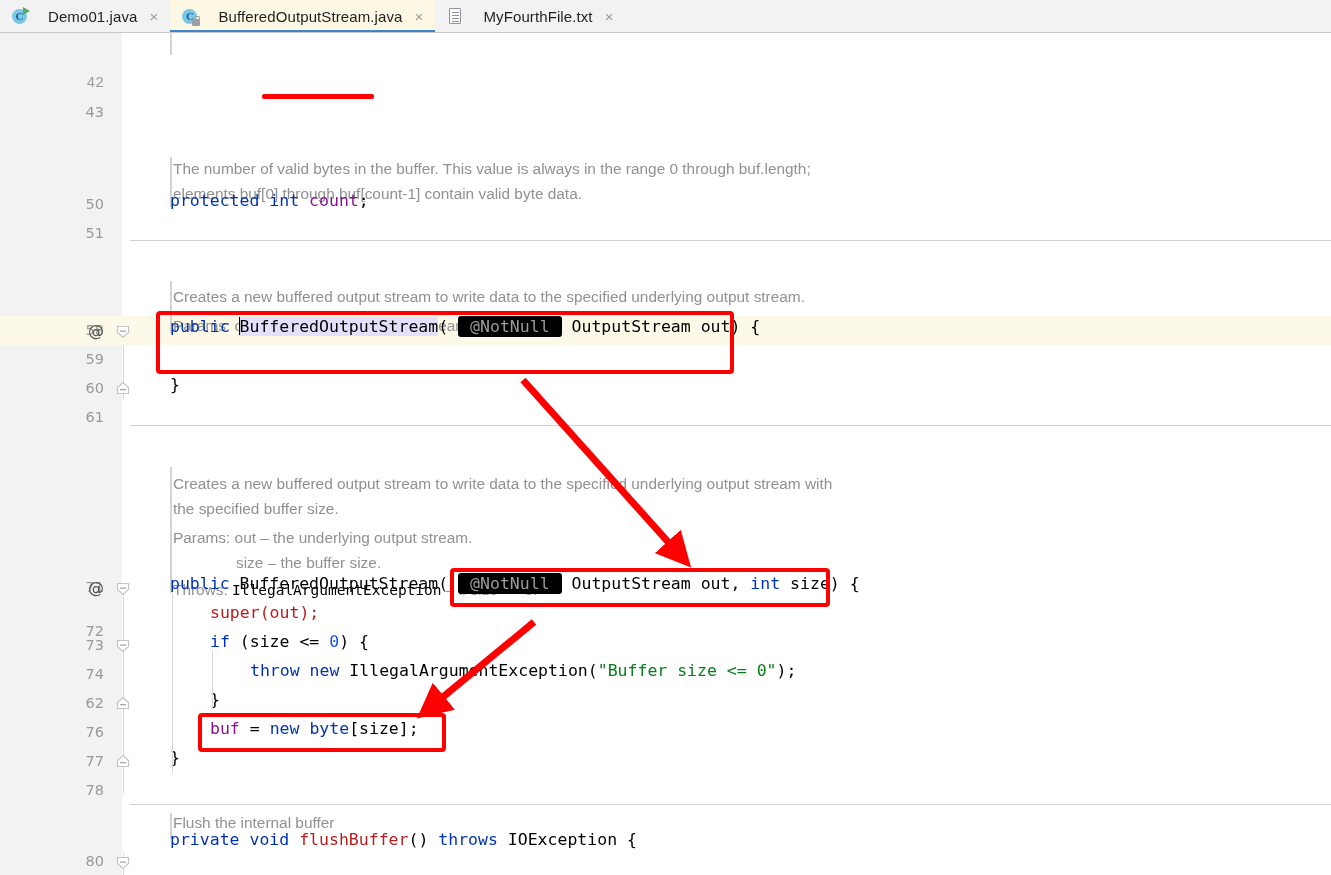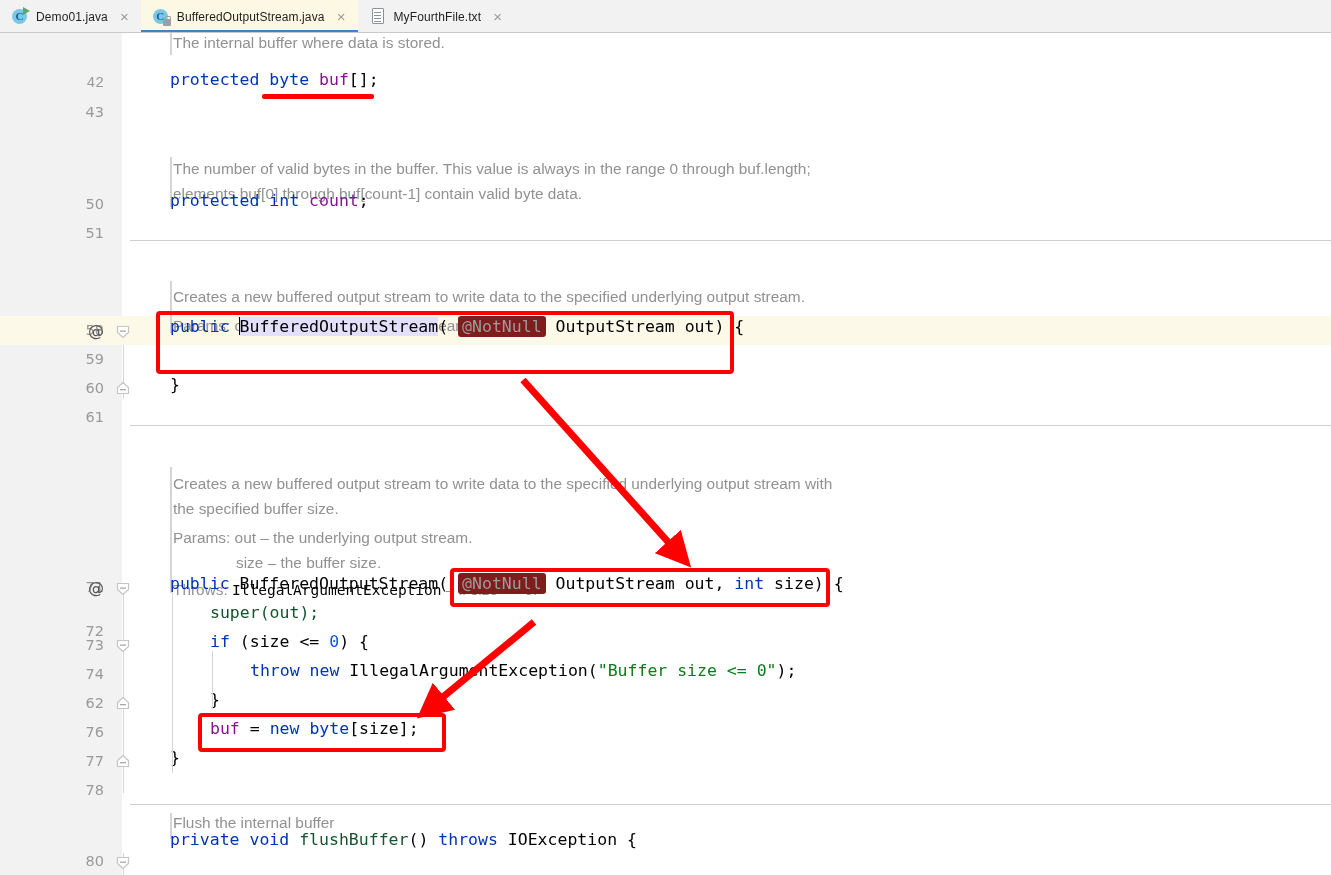--- a/index.html
+++ b/index.html
@@ -12,21 +12,21 @@
   .tabbar { position:absolute; left:0; top:0; width:1331px; height:33px;
             background:#f2f2f2; display:flex; align-items:stretch; }
   .tabbar-underline { position:absolute; left:0; top:32px; width:1331px; height:1px;
             background:#c9c9c9; }
   .tab { position:relative; display:flex; align-items:center; gap:7px;
          padding:0 9px 0 12px; height:33px; cursor:default;
          font-size:15px; color:#1f1f1f; white-space:nowrap; }
   .tab.active { background:#fdf8e3; }
   .tab.active::after { content:""; position:absolute; left:0; right:0; bottom:0;
          height:3px; background:#4083c9; }
-  .tab-label { font-size:12px; letter-spacing:0.1px; }
+  .tab-label { font-size:15px; letter-spacing:0.1px;margin-left:12px; }
   .tab-close { font-size:15px; color:#9a9a9a; width:15px; text-align:center;
                line-height:1; margin-left:2px; }
   .ico { width:17px; height:17px; position:relative; flex:0 0 17px; }
 
   
   .ico-java .circle { position:absolute; left:0; top:1px; width:15px; height:15px;
       border-radius:50%; background:#79c8e8; }
   .ico-java .cletter { position:absolute; left:0; top:1px; width:15px; height:15px;
       font-family:"Liberation Serif", serif; font-size:11px; font-weight:bold;
       color:#1c5f8b; text-align:center; line-height:15px; }
@@ -67,26 +67,26 @@
   .foldline { position:absolute; left:122.5px; width:1px; background:#d6d6d6; }
 
   
   .code { position:absolute; left:170px; font-family:"DejaVu Sans Mono", monospace;
           font-size:16.5px; line-height:29px; white-space:pre; color:#000000;
           letter-spacing:0px; }
   .kw   { color:#0033b3; }
   .num  { color:#1750eb; }
   .str  { color:#067d17; }
   .fld  { color:#871094; }
-  .mth  { color:#14532d; }
+  .mth  { color:#b91c1c; }
   .cls  { color:#000000; }
   .caret-hl { background:#e4e0fb; }
   .hint { color:#878787; background:#eeeeee; border-radius:3px; padding:1px 3px;
           font-size:14px; }
-  .hint-plain { color:#9b9b9b; background:#7f1d1d; border-radius:3px; padding:1px 4px; }
+  .hint-plain { color:#9b9b9b; background:#000000; border-radius:3px; padding:1px 12px; }
   .caret { display:inline-block; width:1.5px; height:18px; background:#000;
            vertical-align:-3px; margin:0 -0.75px; }
 
   
   .doc { position:absolute; left:173px; font-family:"Liberation Sans", sans-serif;
          font-size:15.4px; color:#919191; line-height:25px; white-space:pre-wrap; }
   .docbar { position:absolute; left:170px; width:1.5px; background:#d4d4d4; }
   .doc .dlink { font-family:"DejaVu Sans Mono", monospace; font-size:14.5px; color:#000000; }
 
   .sep { position:absolute; left:130px; width:1201px; height:1px; background:#d0d0d0; }
@@ -212,23 +212,21 @@
           <path d="M2.5 2.5 h11 v6 l-5.5 5 l-5.5 -5 z" fill="#fff" stroke="#c4c4c4" stroke-width="1.2"></path>
           <rect x="5" y="6.5" width="6" height="1.3" fill="#a8a8a8"></rect>
         </svg>
     </div>
 
     <div class="sep" style="top:207px;"></div>
     <div class="sep" style="top:392px;"></div>
     <div class="sep" style="top:771px;"></div>
 
     <div class="docbar" style="top:0px;height:22px;"></div>
-    <div class="doc" style="top:-3px;">The internal buffer where data is stored.</div>
-
-    <div class="code" style="top:32px;"><span class="kw">protected</span> <span class="kw">byte</span> <span class="fld">buf</span><span>[];</span></div>
+
 
     <div class="docbar" style="top:124px;height:50px;"></div>
     <div class="doc" style="top:123px;">The number of valid bytes in the buffer. This value is always in the range 0 through buf.length;
 elements buf[0] through buf[count-1] contain valid byte data.</div>
 
     <div class="code" style="top:153px;"><span class="kw">protected</span> <span class="kw">int</span> <span class="fld">count</span><span>;</span></div>
 
     <div class="docbar" style="top:248px;height:52px;"></div>
     <div class="doc" style="top:251px;">Creates a new buffered output stream to write data to the specified underlying output stream.</div>
     <div class="doc" style="top:280px;">Params: out – the underlying output stream.</div>

